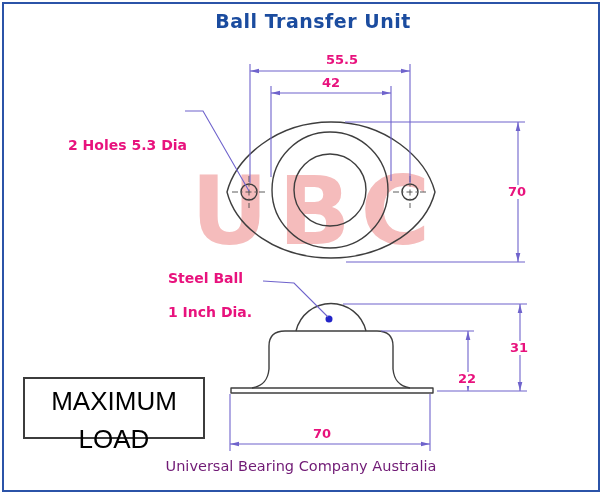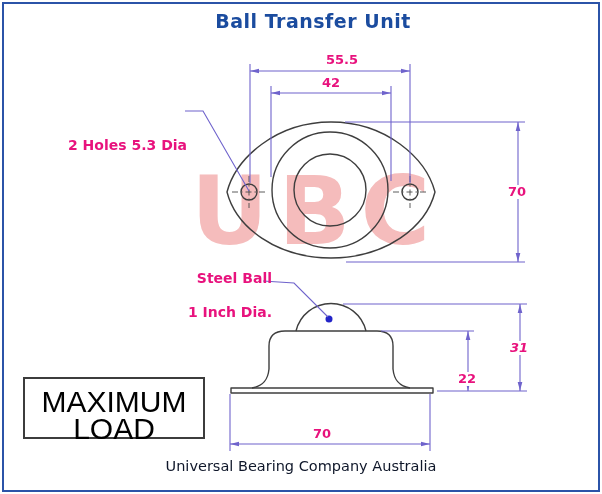--- a/index.html
+++ b/index.html
@@ -10,42 +10,42 @@
   .frame{
     position:absolute;left:2px;top:2px;width:594px;height:486px;
     border:2px solid #2b53a8;pointer-events:none;z-index:5;
   }
   .title{
     position:absolute;left:0;top:10px;width:602px;text-align:center;
     font-size:19px;font-weight:bold;color:#1b4c9f;letter-spacing:0.5px;z-index:4;margin-left:12px;
   }
   .footer{
     position:absolute;left:0;top:458px;width:602px;text-align:center;
-    font-size:14.5px;color:#0f172a;z-index:4;
+    font-size:14.5px;color:#701a75;z-index:4;
   }
   .watermark{
     position:absolute;left:191px;top:164px;z-index:1;
     font-size:95px;font-weight:900;letter-spacing:10px;color:#f5bcbc;
     line-height:1;user-select:none;
   }
   svg.drawing{position:absolute;left:0;top:0;z-index:2;}
   .lbl{
     position:absolute;z-index:3;color:#e8127d;font-weight:bold;
     font-size:13px;line-height:14px;white-space:nowrap;
   }
   .lbl.big{font-size:14px;}
   .lbl.center{text-align:center;}
   .lbl.onwhite{background:#ffffff;padding:0 2px;}
   .maxload{
     position:absolute;left:23px;top:377px;width:182px;height:62px;
     border:2px solid #3c3c3c;background:#ffffff;z-index:3;
     box-sizing:border-box;text-align:center;color:#000;
     font-family:"Liberation Sans",sans-serif;
   }
-  .maxload .l1{font-size:30px;line-height:27px;margin-top:9px;}
+  .maxload .l1{font-size:26px;line-height:38px;margin-top:3px;}
   .maxload .l2{font-size:28px;line-height:29px;}
 </style>
 </head>
 <body>
 
 <div class="page">
 
   <div class="frame"></div>
 
   <div class="title">Ball Transfer Unit</div>
@@ -119,26 +119,26 @@
       <polygon points="520,391 517.7,382 522.3,382"></polygon>
       <polygon points="230,444 239,441.7 239,446.3"></polygon>
       <polygon points="430,444 421,441.7 421,446.3"></polygon>
     </g>
   </svg>
 
   <div class="lbl center" style="left:309px;top:53px;width:40px;margin-left:13px;">55.5</div>
   <div class="lbl center" style="left:311px;top:76px;width:40px;">42</div>
   <div class="lbl center onwhite" style="left:506px;top:185px;">70</div>
   <div class="lbl center onwhite" style="left:456px;top:372px;">22</div>
-  <div class="lbl center onwhite" style="left:508px;top:341px;font-style:italic;">31</div>
+  <div class="lbl center onwhite" style="left:508px;top:341px;">31</div>
   <div class="lbl center" style="left:302px;top:427px;width:40px;">70</div>
 
   <div class="lbl big" style="left:68px;top:103px;margin-top:35px;">2 Holes 5.3 Dia</div>
 
-  <div style="position:absolute;left:168px;top:271px;width:104px;z-index:3;text-align:right;">
+  <div style="position:absolute;left:168px;top:271px;width:104px;z-index:3;text-align:left;">
     <div class="lbl big" style="position:static;">Steel Ball</div>
     <div class="lbl big" style="position:static;margin-top:20px;">1 Inch Dia.</div>
   </div>
 
   <div class="maxload">
     <div class="l1">MAXIMUM LOAD</div>
   </div>
 
   <div class="footer">Universal Bearing Company Australia</div>
 

